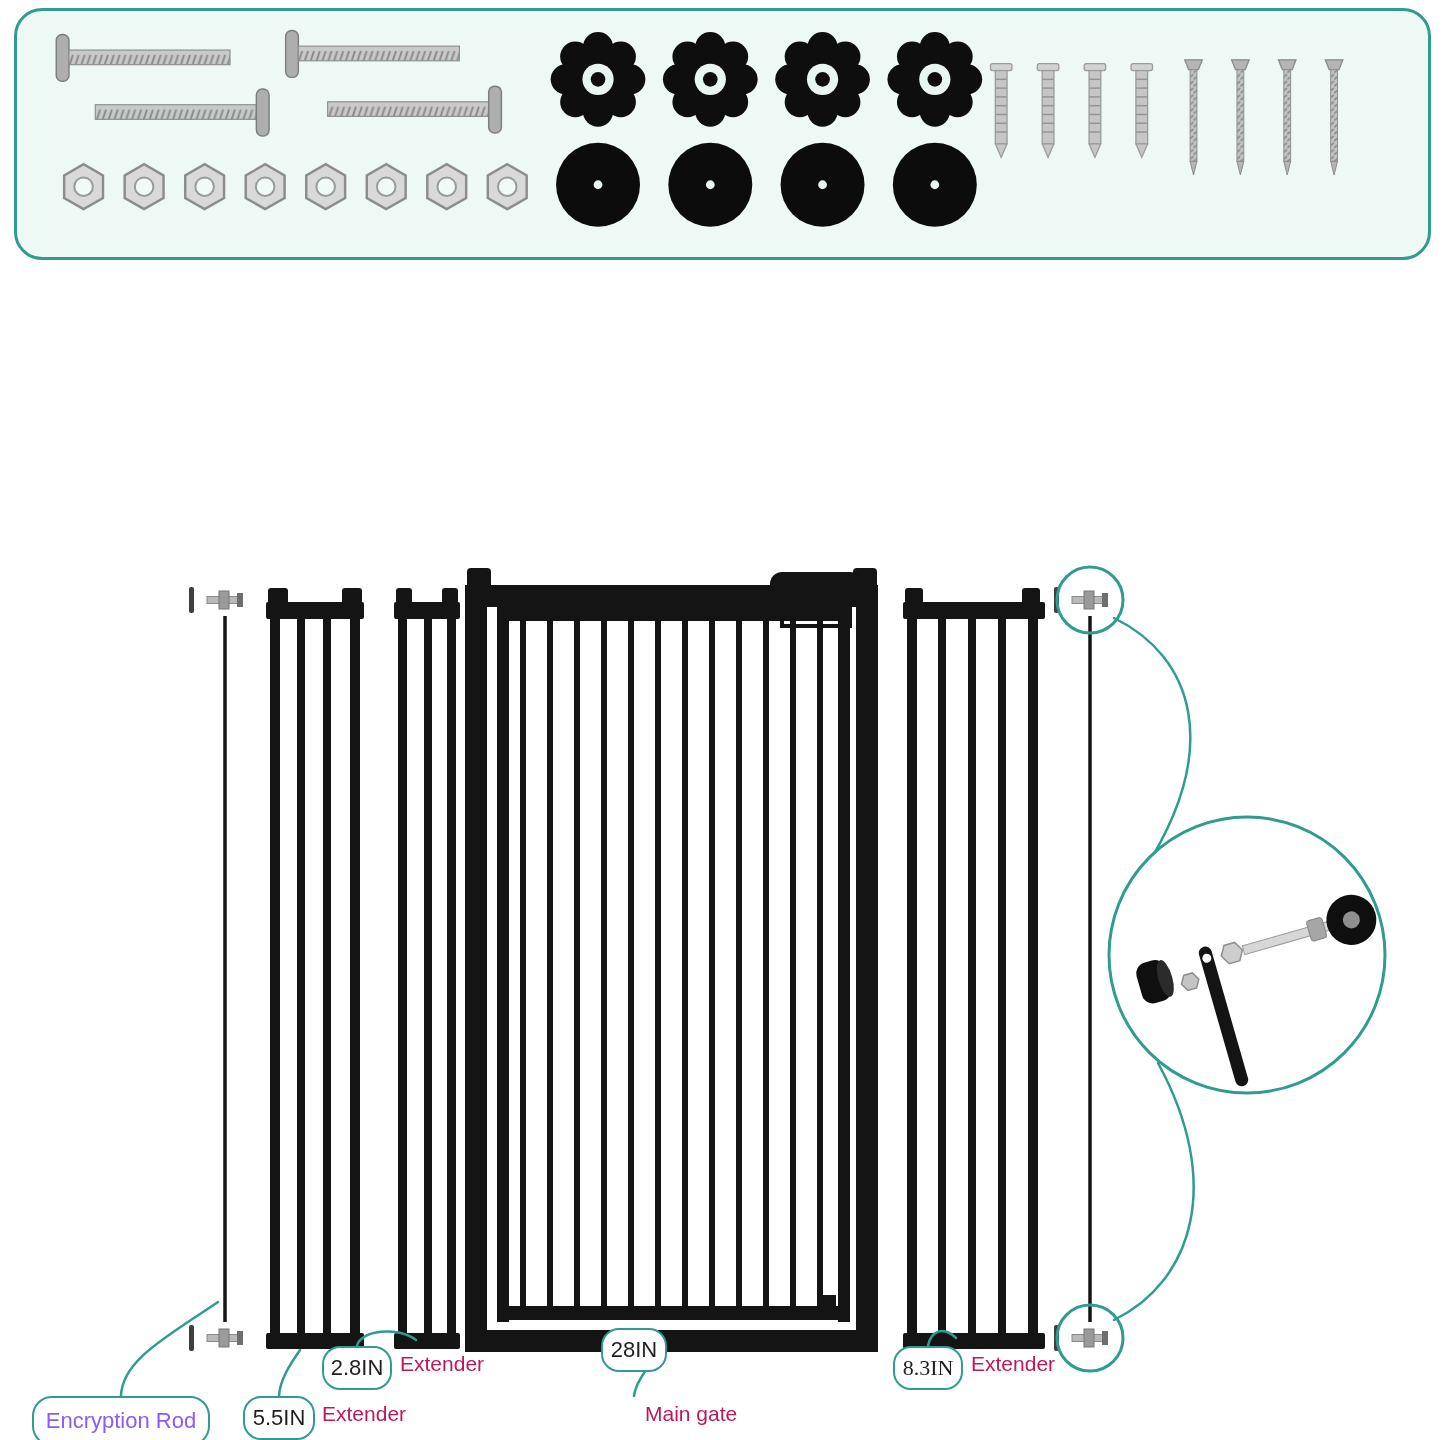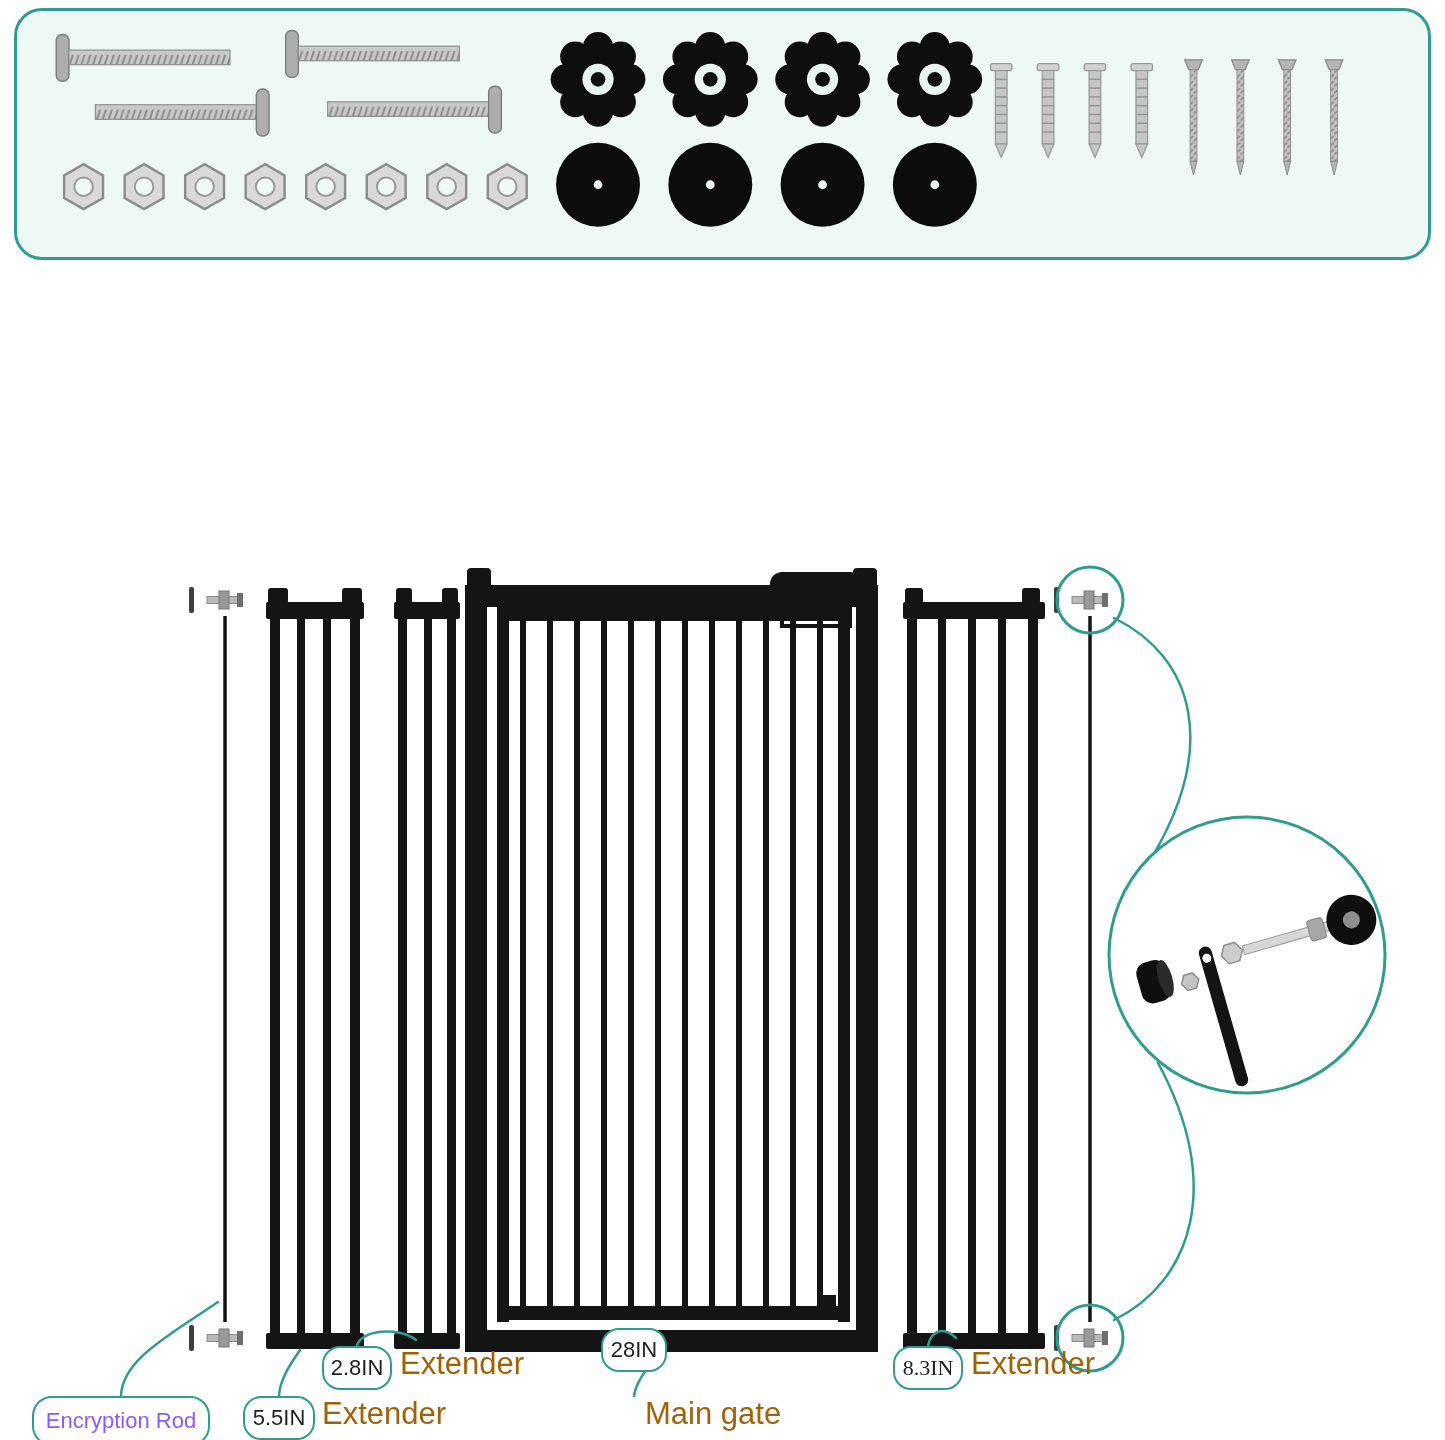--- a/index.html
+++ b/index.html
@@ -21,21 +21,21 @@
     color:#8b5cf6;font-size:22px;display:flex;align-items:center;justify-content:center;
     box-sizing:border-box;
   }
   .pill{
     position:absolute;height:44px;border:2.5px solid var(--accent);border-radius:18px;
     background:#ffffff;color:#1f1f1f;font-size:22px;display:flex;align-items:center;
     justify-content:center;box-sizing:border-box;
   }
   .plain{
     position:absolute;height:36px;display:flex;align-items:center;
-    font-size:31px;color:#a16207;
+    font-size:21px;color:#be185d;
   }
 </style>
 </head>
 <body>
 
 <div class="canvas">
 
   <div class="hw-box">
     <svg class="hwsvg" viewBox="0 0 1417 252">
       <defs>

